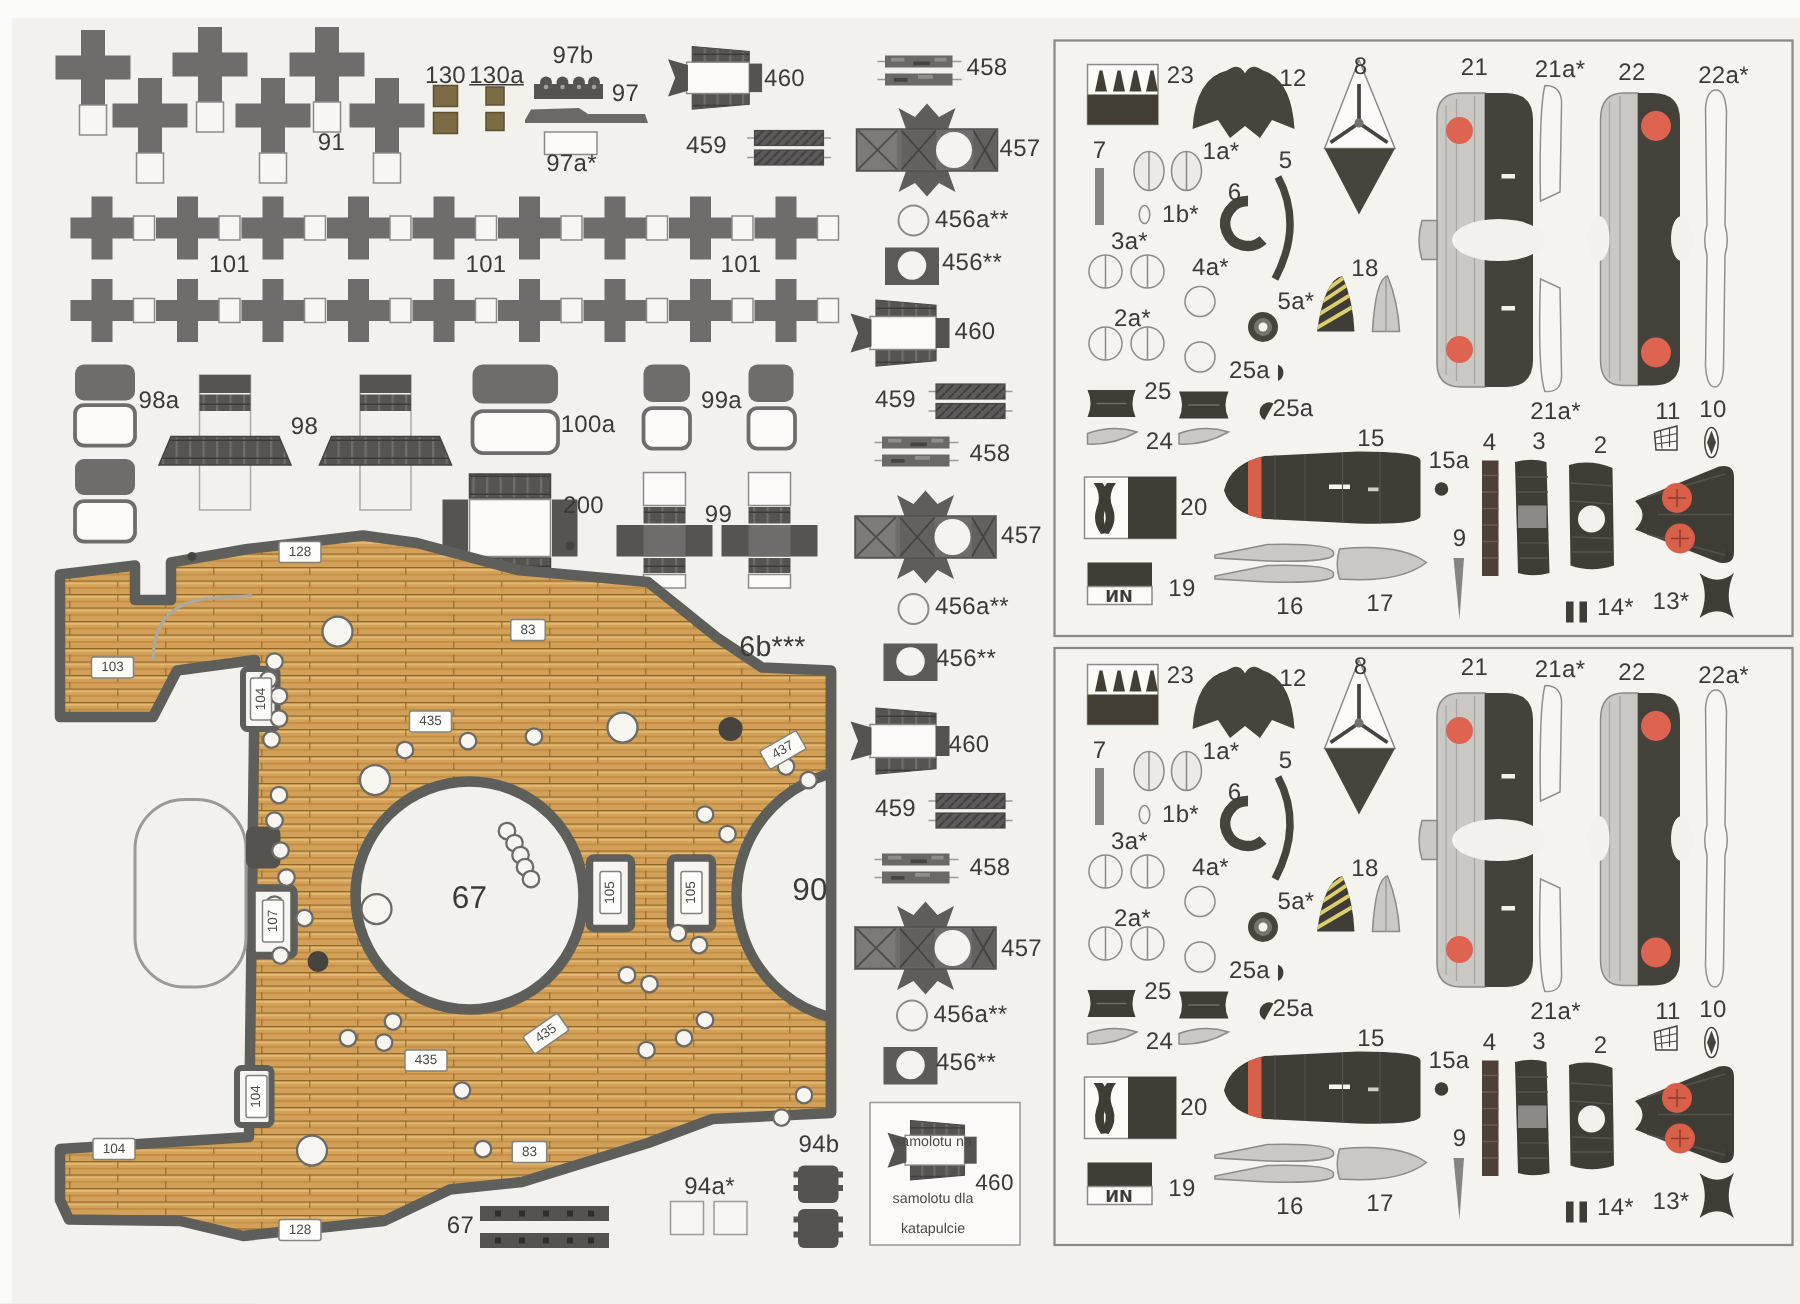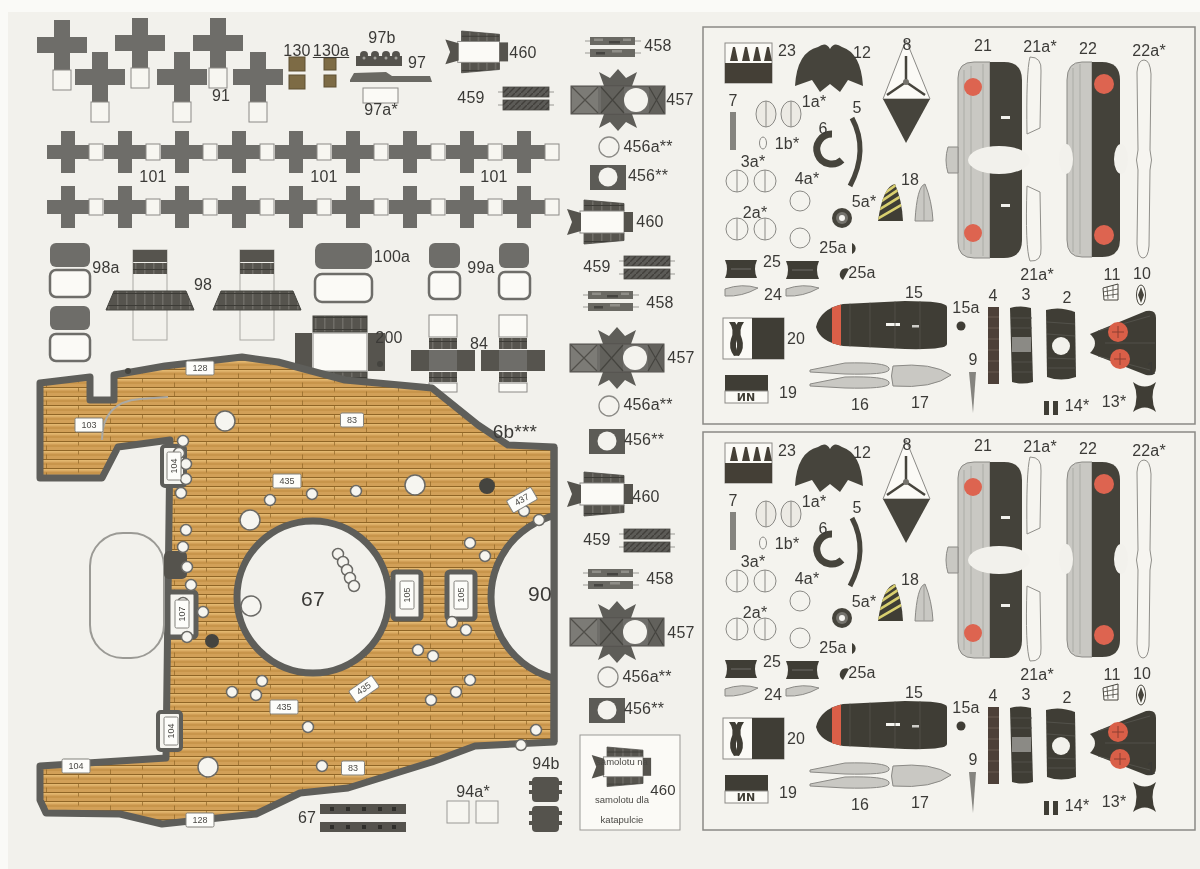--- a/index.html
+++ b/index.html
@@ -562,32 +562,32 @@
       <span class="plabel" style="left: 597px; top: 540px;">459</span>
       <span class="plabel" style="left: 660px; top: 579px;">458</span>
       <span class="plabel" style="left: 681px; top: 633px;">457</span>
       <span class="plabel" style="left: 647px; top: 677px;">456a**</span>
       <span class="plabel" style="left: 644px; top: 709px;">456**</span>
       <span class="plabel" style="left: 153px; top: 177px;">101</span>
       <span class="plabel" style="left: 324px; top: 177px;">101</span>
       <span class="plabel" style="left: 494px; top: 177px;">101</span>
       <span class="plabel" style="left: 106px; top: 268px;">98a</span>
       <span class="plabel" style="left: 203px; top: 285px;">98</span>
-      <span class="plabel" style="left: 392px; top: 257px;">100a</span>
+      <span class="plabel" style="left: 392px; top: 284px;">100a</span>
       <span class="plabel" style="left: 481px; top: 268px;">99a</span>
       <span class="plabel" style="left: 389px; top: 338px;">200</span>
-      <span class="plabel" style="left: 479px; top: 344px;">84</span>
+      <span class="plabel" style="left: 479px; top: 344px;">99</span>
       <span class="plabel" style="left: 307px; top: 818px;">67</span>
       <span class="plabel" style="left: 473px; top: 792px;">94a*</span>
       <span class="plabel" style="left: 546px; top: 764px;">94b</span>
       <span class="plabel" style="left: 515px; top: 432px; font-size: 19px;">6b***</span>
       <span class="plabel big" style="left: 313px; top: 599px;">67</span>
       <span class="plabel big" style="left: 540px; top: 594px;">90</span>
       <span class="tag" style="left: 200px; top: 368px;">128</span>
-      <span class="tag" style="left: 75px; top: 425px; margin-left: 14px;">103</span>
+      <span class="tag" style="left: 75px; top: 445px;">103</span>
       <span class="tag" style="left: 352px; top: 420px;">83</span>
       <span class="tag" style="left: 174px; top: 466px; transform: translate(-50%, -50%) rotate(-90deg);">104</span>
       <span class="tag" style="left: 287px; top: 481px;">435</span>
       <span class="tag" style="left: 522px; top: 500px; transform: translate(-50%, -50%) rotate(-30deg);">437</span>
       <span class="tag" style="left: 407px; top: 595px; transform: translate(-50%, -50%) rotate(-90deg);">105</span>
       <span class="tag" style="left: 461px; top: 595px; transform: translate(-50%, -50%) rotate(-90deg);">105</span>
       <span class="tag" style="left: 182px; top: 614px; transform: translate(-50%, -50%) rotate(-90deg);">107</span>
       <span class="tag" style="left: 171px; top: 731px; transform: translate(-50%, -50%) rotate(-90deg);">104</span>
       <span class="tag" style="left: 76px; top: 766px;">104</span>
       <span class="tag" style="left: 364px; top: 689px; transform: translate(-50%, -50%) rotate(-35deg);">435</span>

